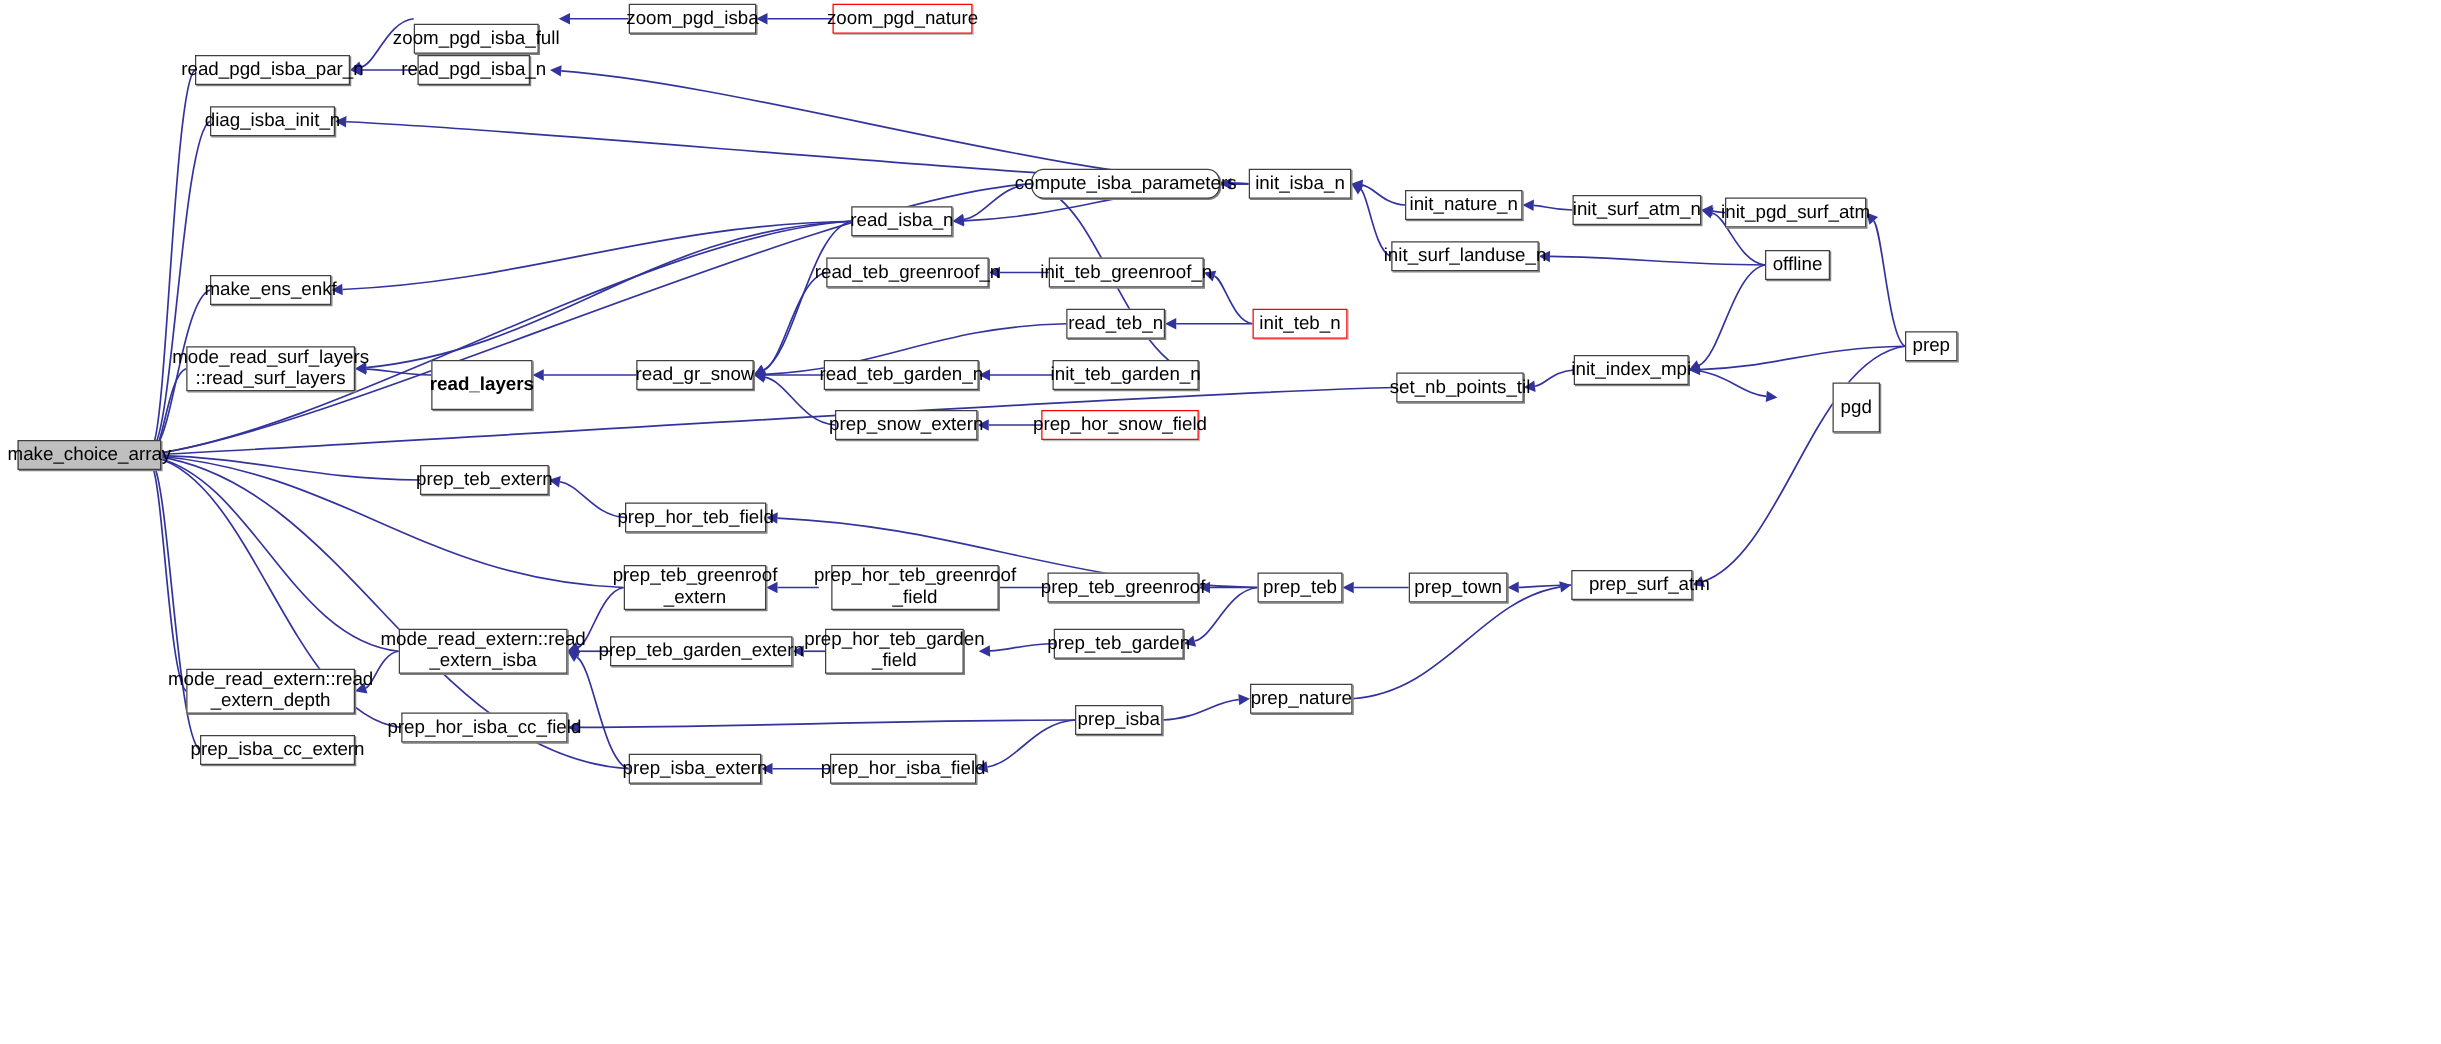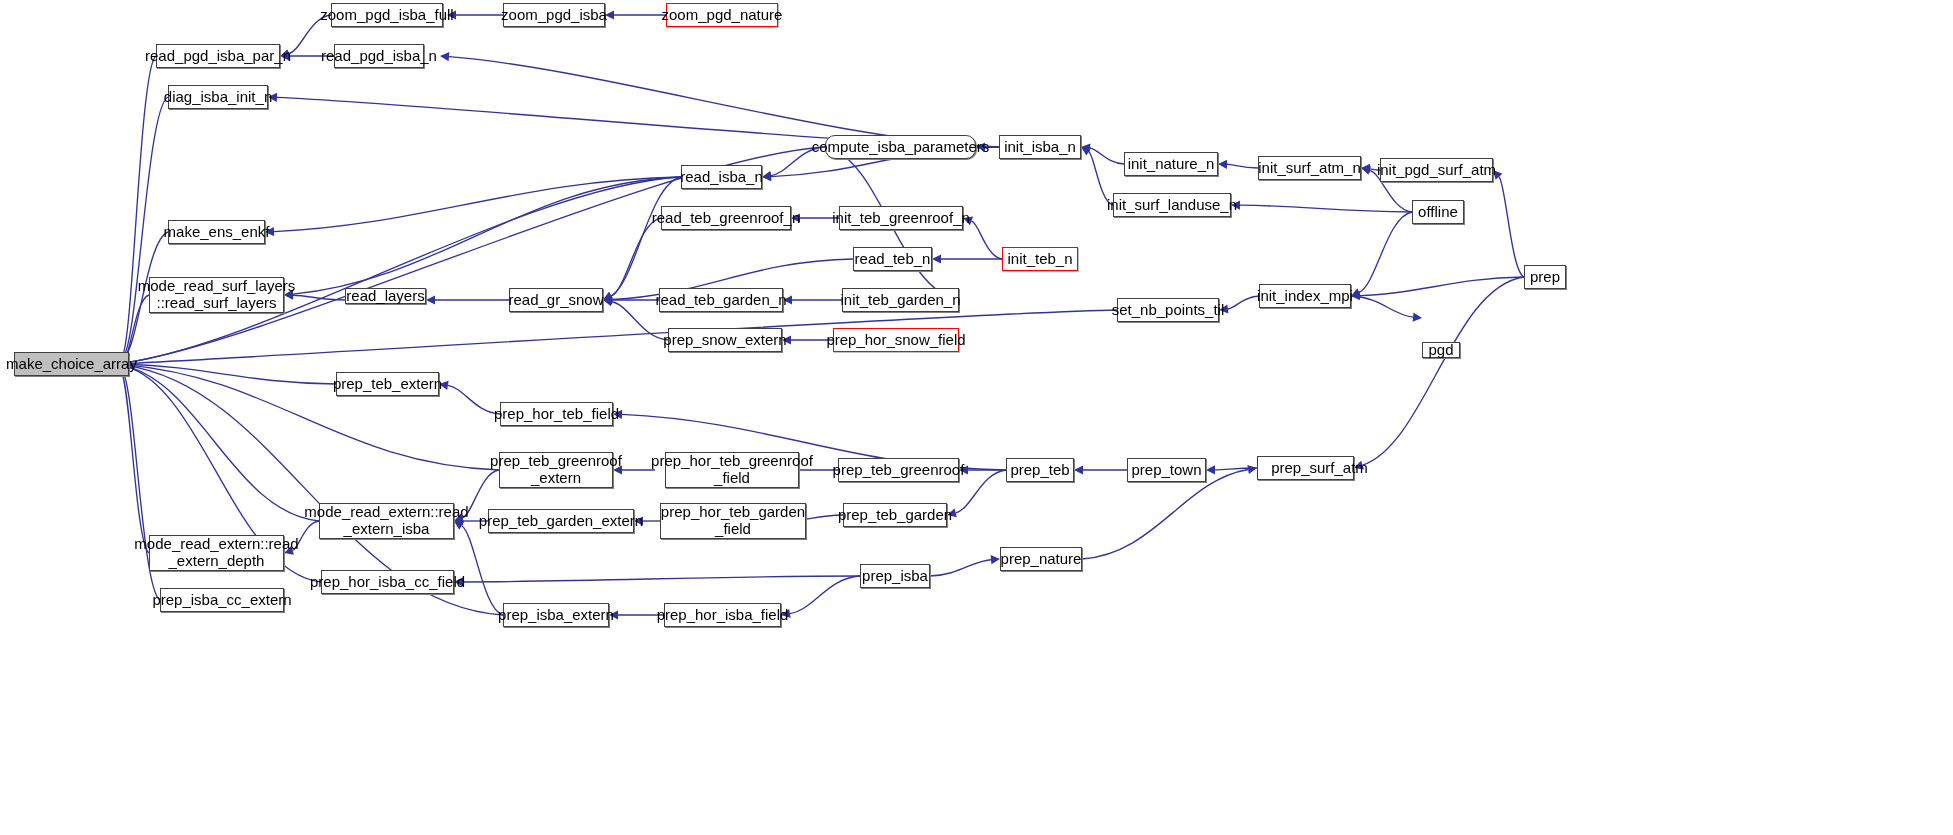--- a/index.html
+++ b/index.html
@@ -302,21 +302,21 @@
         <path d="M 860,576 C 826.82,578.184 814.18,609.696 789.8871661707549,613.5793390786714" fill="none" stroke="#33339d" stroke-width="1.35"></path>
         <polygon points="781,615 789.1610505887425,609.0370097025078 790.6132817527673,618.121668454835" fill="#33339d"></polygon>
       </g>
       <g>
         <path d="M 503,615 C 343,605.2 277,387.8 125.9020529283705,365.3241803730951" fill="none" stroke="#33339d" stroke-width="1.35"></path>
         <polygon points="117,364 126.57885623017467,360.77424220970573 125.22524962656632,369.87411853648445" fill="#33339d"></polygon>
       </g>
     </svg>
 <div class="node root" style="left: 2px; top: 352px; width: 115px; height: 24px; margin-left: 12px;"><span>make_choice_array</span></div>
     <div class="node" style="left: 156px; top: 44px; width: 124px; height: 24px;"><span>read_pgd_isba_par_n</span></div>
-    <div class="node" style="left: 331px; top: 3px; width: 112px; height: 24px;"><span>zoom_pgd_isba_full</span></div>
+    <div class="node" style="left: 331px; top: 19px; width: 100px; height: 24px;"><span>zoom_pgd_isba_full</span></div>
     <div class="node" style="left: 503px; top: 3px; width: 102px; height: 24px;"><span>zoom_pgd_isba</span></div>
     <div class="node hl" style="left: 666px; top: 3px; width: 112px; height: 24px;"><span>zoom_pgd_nature</span></div>
     <div class="node" style="left: 334px; top: 44px; width: 90px; height: 24px;"><span>read_pgd_isba_n</span></div>
     <div class="node" style="left: 168px; top: 85px; width: 100px; height: 24px;"><span>diag_isba_init_n</span></div>
     <div class="node" style="left: 825px; top: 135px; width: 151px; height: 24px; border-radius: 10px;"><span>compute_isba_parameters</span></div>
     <div class="node" style="left: 999px; top: 135px; width: 82px; height: 24px;"><span>init_isba_n</span></div>
     <div class="node" style="left: 1124px; top: 152px; width: 94px; height: 24px;"><span>init_nature_n</span></div>
     <div class="node" style="left: 1258px; top: 156px; width: 103px; height: 24px;"><span>init_surf_atm_n</span></div>
     <div class="node" style="left: 1380px; top: 158px; width: 113px; height: 24px;"><span>init_pgd_surf_atm</span></div>
     <div class="node" style="left: 681px; top: 165px; width: 81px; height: 24px;"><span>read_isba_n</span></div>
@@ -324,42 +324,42 @@
     <div class="node" style="left: 1412px; top: 200px; width: 52px; height: 24px;"><span>offline</span></div>
     <div class="node" style="left: 661px; top: 206px; width: 130px; height: 24px;"><span>read_teb_greenroof_n</span></div>
     <div class="node" style="left: 839px; top: 206px; width: 124px; height: 24px;"><span>init_teb_greenroof_n</span></div>
     <div class="node" style="left: 168px; top: 220px; width: 97px; height: 24px;"><span>make_ens_enkf</span></div>
     <div class="node" style="left: 853px; top: 247px; width: 79px; height: 24px;"><span>read_teb_n</span></div>
     <div class="node hl" style="left: 1002px; top: 247px; width: 76px; height: 24px;"><span>init_teb_n</span></div>
     <div class="node" style="left: 149px; top: 277px; width: 135px; height: 36px;"><span>mode_read_surf_layers
 ::read_surf_layers</span></div>
     <div class="node" style="left: 1259px; top: 284px; width: 92px; height: 24px; text-align: right;"><span>init_index_mpi</span></div>
     <div class="node" style="left: 1524px; top: 265px; width: 42px; height: 24px;"><span>prep</span></div>
-    <div class="node" style="left: 345px; top: 288px; width: 81px; height: 16px;"><span>read_layers</span></div>
+    <div class="node" style="left: 345px; top: 288px; width: 81px; height: 40px; font-weight: bold;"><span>read_layers</span></div>
     <div class="node" style="left: 509px; top: 288px; width: 94px; height: 24px;"><span>read_gr_snow</span></div>
     <div class="node" style="left: 659px; top: 288px; width: 124px; height: 24px;"><span>read_teb_garden_n</span></div>
     <div class="node" style="left: 842px; top: 288px; width: 117px; height: 24px;"><span>init_teb_garden_n</span></div>
     <div class="node" style="left: 1117px; top: 298px; width: 102px; height: 24px;"><span>set_nb_points_til</span></div>
-    <div class="node" style="left: 1422px; top: 306px; width: 38px; height: 16px; margin-top: 36px;"><span>pgd</span></div>
+    <div class="node" style="left: 1466px; top: 306px; width: 38px; height: 40px;"><span>pgd</span></div>
     <div class="node" style="left: 668px; top: 328px; width: 114px; height: 24px;"><span>prep_snow_extern</span></div>
     <div class="node hl" style="left: 833px; top: 328px; width: 126px; height: 24px;"><span>prep_hor_snow_field</span></div>
     <div class="node" style="left: 336px; top: 372px; width: 103px; height: 24px;"><span>prep_teb_extern</span></div>
     <div class="node" style="left: 500px; top: 402px; width: 113px; height: 24px;"><span>prep_hor_teb_field</span></div>
     <div class="node" style="left: 499px; top: 452px; width: 114px; height: 36px;"><span>prep_teb_greenroof
 _extern</span></div>
     <div class="node" style="left: 655px; top: 452px; width: 134px; height: 36px; margin-left: 10px;"><span>prep_hor_teb_greenroof
 _field</span></div>
     <div class="node" style="left: 838px; top: 458px; width: 121px; height: 24px;"><span>prep_teb_greenroof</span></div>
     <div class="node" style="left: 1006px; top: 458px; width: 68px; height: 24px;"><span>prep_teb</span></div>
     <div class="node" style="left: 1127px; top: 458px; width: 79px; height: 24px;"><span>prep_town</span></div>
     <div class="node" style="left: 1257px; top: 456px; width: 97px; height: 24px; padding-left: 28px;"><span>prep_surf_atm</span></div>
     <div class="node" style="left: 319px; top: 503px; width: 135px; height: 36px;"><span>mode_read_extern::read
 _extern_isba</span></div>
     <div class="node" style="left: 488px; top: 509px; width: 146px; height: 24px;"><span>prep_teb_garden_extern</span></div>
-    <div class="node" style="left: 660px; top: 503px; width: 146px; height: 36px;"><span>prep_hor_teb_garden
+    <div class="node" style="left: 660px; top: 503px; width: 111px; height: 36px;"><span>prep_hor_teb_garden
 _field</span></div>
     <div class="node" style="left: 843px; top: 503px; width: 104px; height: 24px;"><span>prep_teb_garden</span></div>
     <div class="node" style="left: 149px; top: 535px; width: 135px; height: 36px;"><span>mode_read_extern::read
 _extern_depth</span></div>
     <div class="node" style="left: 1000px; top: 547px; width: 82px; height: 24px;"><span>prep_nature</span></div>
     <div class="node" style="left: 321px; top: 570px; width: 133px; height: 24px;"><span>prep_hor_isba_cc_field</span></div>
     <div class="node" style="left: 860px; top: 564px; width: 70px; height: 24px;"><span>prep_isba</span></div>
     <div class="node" style="left: 160px; top: 588px; width: 124px; height: 24px;"><span>prep_isba_cc_extern</span></div>
     <div class="node" style="left: 503px; top: 603px; width: 106px; height: 24px;"><span>prep_isba_extern</span></div>
     <div class="node" style="left: 664px; top: 603px; width: 117px; height: 24px;"><span>prep_hor_isba_field</span></div>

